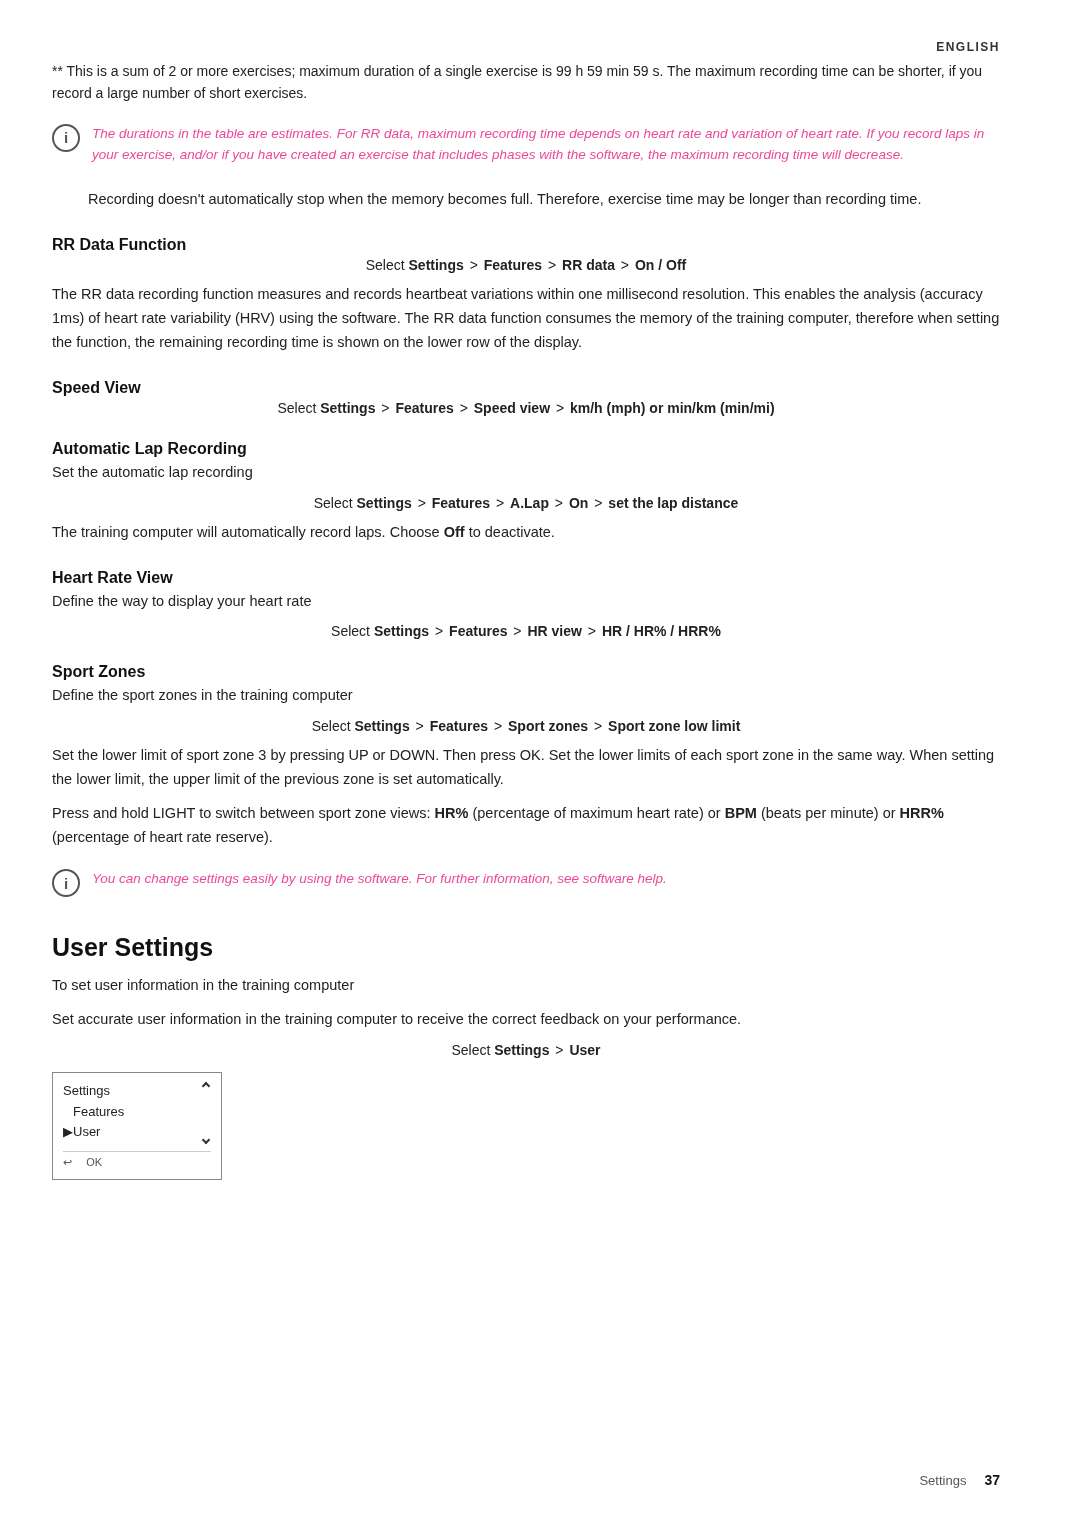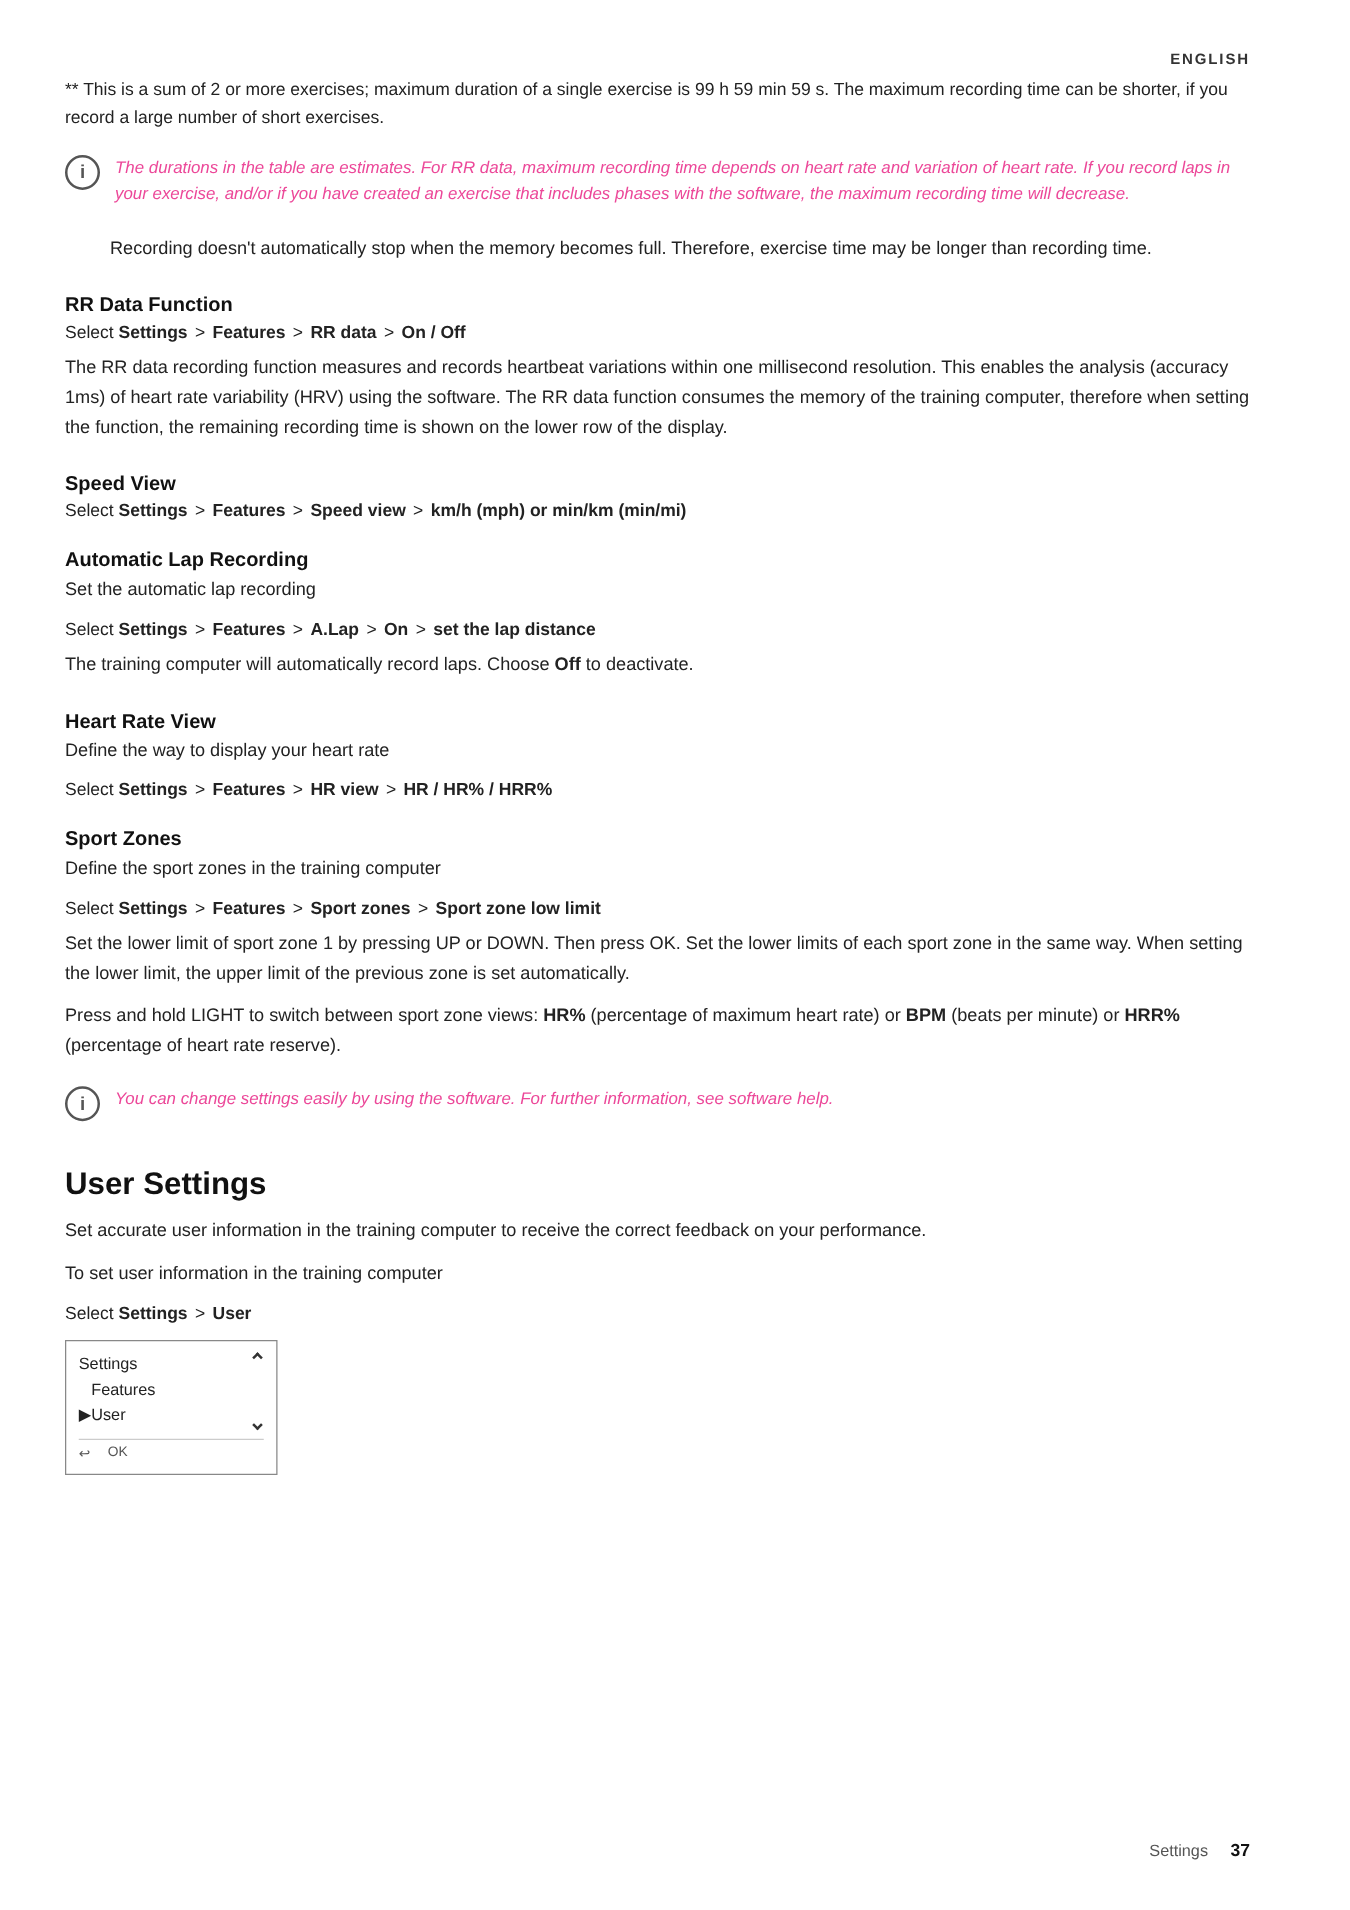--- a/index.html
+++ b/index.html
@@ -83,20 +83,21 @@
       font-weight: bold;
       color: #111;
       margin-top: 24px;
       margin-bottom: 3px;
     }
 
     .section-nav {
       font-size: 14px;
       color: #222;
       margin-bottom: 10px;
+      text-align: center;
     }
 
     .section-nav .bold {
       font-weight: bold;
     }
 
     .section-nav .arrow {
       margin: 0 2px;
     }
 
@@ -222,34 +223,34 @@
       <span>Select </span><span class="bold">Settings</span><span class="arrow"> &gt; </span><span class="bold">Features</span><span class="arrow"> &gt; </span><span class="bold">HR view</span><span class="arrow"> &gt; </span><span class="bold">HR / HR% / HRR%</span>
     </p>
   </div>
 
   <div>
     <h3 class="section-title">Sport Zones</h3>
     <p class="section-paragraph">Define the sport zones in the training computer</p>
     <p class="section-nav">
       <span>Select </span><span class="bold">Settings</span><span class="arrow"> &gt; </span><span class="bold">Features</span><span class="arrow"> &gt; </span><span class="bold">Sport zones</span><span class="arrow"> &gt; </span><span class="bold">Sport zone low limit</span>
     </p>
-    <p class="section-paragraph">Set the lower limit of sport zone 1 by pressing UP or DOWN. Then press OK. Set the lower limits of each sport zone in the same way. When setting the lower limit, the upper limit of the previous zone is set automatically.</p>
+    <p class="section-paragraph">Set the lower limit of sport zone 3 by pressing UP or DOWN. Then press OK. Set the lower limits of each sport zone in the same way. When setting the lower limit, the upper limit of the previous zone is set automatically.</p>
     <p class="section-paragraph">
       Press and hold LIGHT to switch between sport zone views: <span class="bold">HR%</span> (percentage of maximum heart rate) or <span class="bold">BPM</span> (beats per minute) or <span class="bold">HRR%</span> (percentage of heart rate reserve).
     </p>
     <div class="info-box">
       <div class="info-icon">i</div>
       <p class="info-text">You can change settings easily by using the software. For further information, see software help.</p>
     </div>
   </div>
 
   <div>
     <h2 class="major-section-title">User Settings</h2>
+    <p class="section-paragraph">To set user information in the training computer</p>
     <p class="section-paragraph">Set accurate user information in the training computer to receive the correct feedback on your performance.</p>
-    <p class="section-paragraph">To set user information in the training computer</p>
     <p class="section-nav">
       <span>Select </span><span class="bold">Settings</span><span class="arrow"> &gt; </span><span class="bold">User</span>
     </p>
 
     <div class="device-screen">
       <div style="display:flex; gap: 6px;">
         <div style="flex: 1;">
           <div class="menu-item">
             <span>Settings</span>
           </div>

